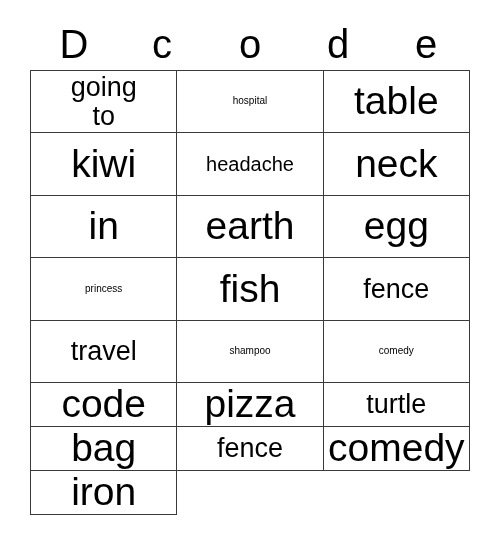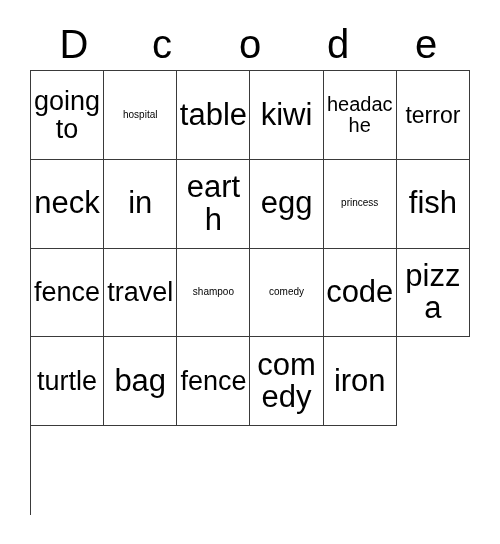--- a/index.html
+++ b/index.html
@@ -45,21 +45,21 @@
   }
 
   
   #bingo-grid {
     position: absolute;
     left: 30px;
     top: 70px;
     width: 440px;
     height: 445px;
     display: grid;
-    grid-template-columns: repeat(6, 1fr);
+    grid-template-columns: repeat(3, 1fr);
     grid-template-rows: repeat(5, 1fr);
     border-top: 1.5px solid #3a3a3a;
     border-left: 1.5px solid #3a3a3a;
     box-sizing: border-box;
     background: #ffffff;
   }
   .bingo-cell {
     border-right: 1.5px solid #3a3a3a;
     border-bottom: 1.5px solid #3a3a3a;
     box-sizing: border-box;
@@ -74,21 +74,21 @@
     display: block;
     width: 100%;
     text-align: center;
     line-height: 1.05;
     color: #000000;
     word-break: break-word;
     white-space: pre-line;
   }
 
   
-  .fs-xl { font-size: 31px; }
+  .fs-xl { font-size: 39px; }
   .fs-lg { font-size: 27px; }
   .fs-md { font-size: 23px; }
   .fs-sm { font-size: 10px; }
   .fs-xs { font-size: 20px; }
 </style>
 </head>
 <body>
 
 <div id="bingo-card">
 
@@ -112,23 +112,20 @@
     <div class="bingo-cell">
         <span class="cell-text fs-xl">table</span>
       </div>
     <div class="bingo-cell">
         <span class="cell-text fs-xl">kiwi</span>
       </div>
     <div class="bingo-cell">
         <span class="cell-text fs-xs">headache</span>
       </div>
 
-    <div class="bingo-cell">
-        <span class="cell-text fs-md">terror</span>
-      </div>
     <div class="bingo-cell">
         <span class="cell-text fs-xl">neck</span>
       </div>
     <div class="bingo-cell">
         <span class="cell-text fs-xl">in</span>
       </div>
     <div class="bingo-cell">
         <span class="cell-text fs-xl">earth</span>
       </div>
     <div class="bingo-cell">

